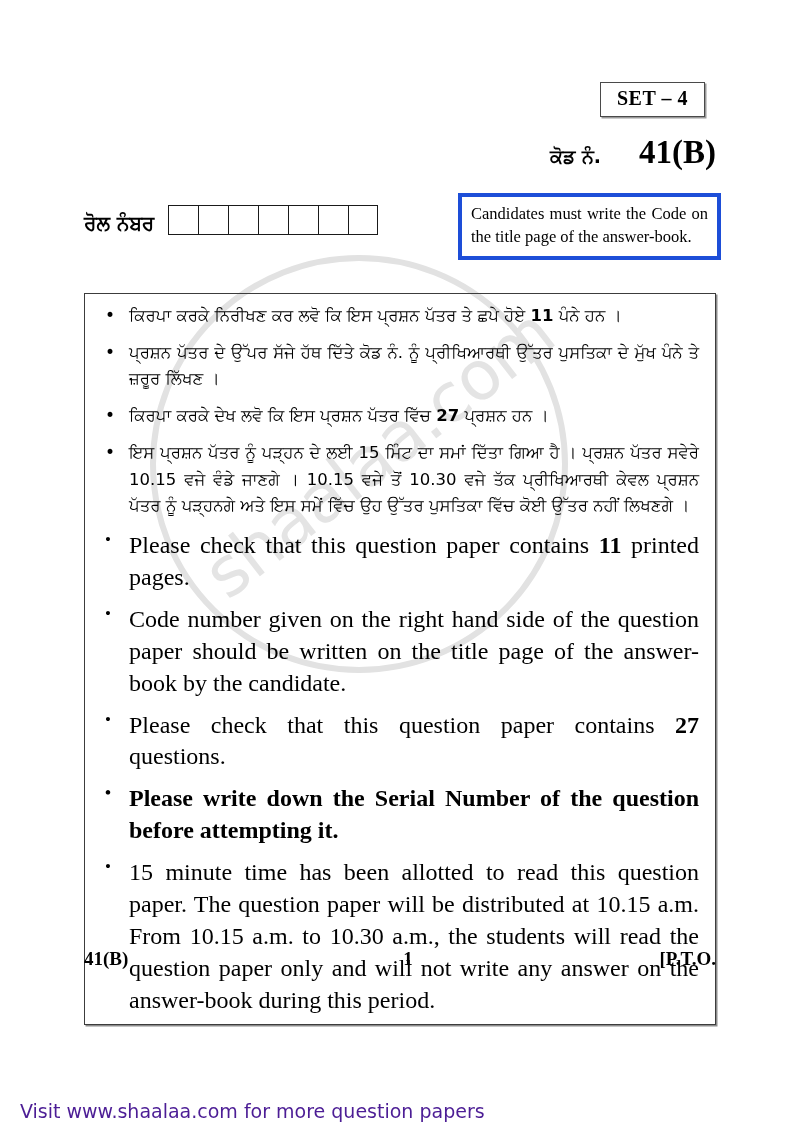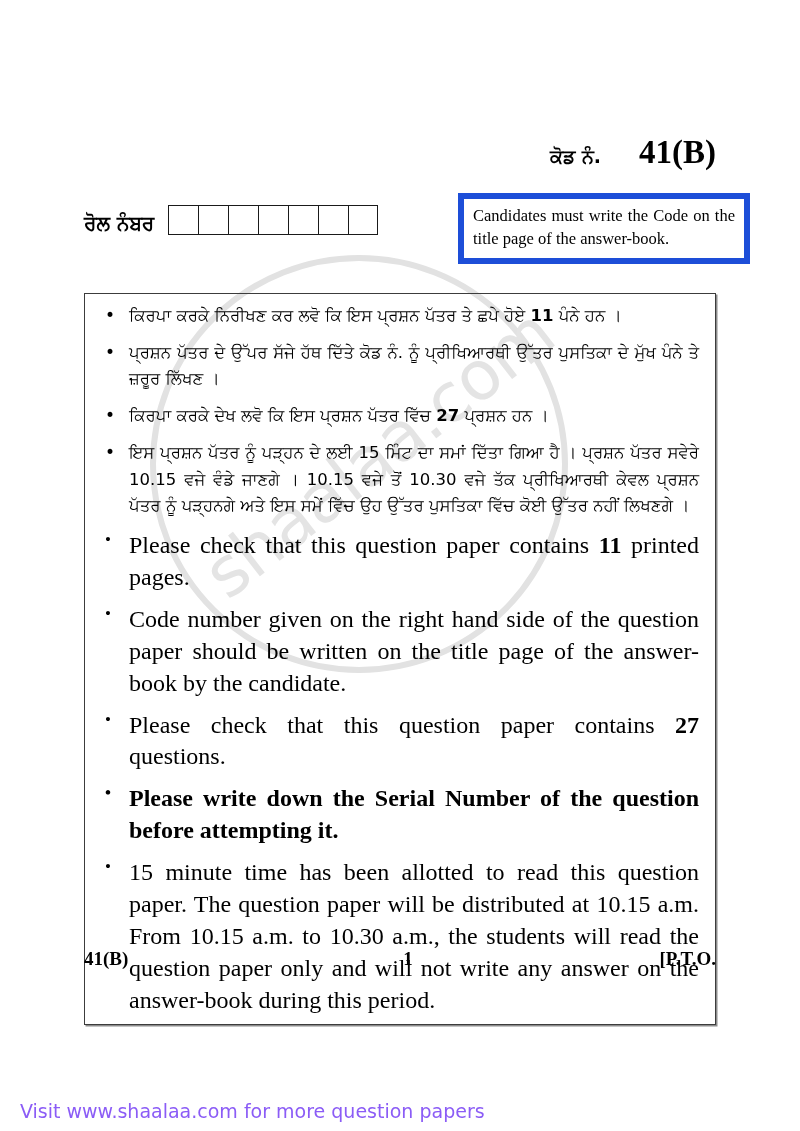--- a/index.html
+++ b/index.html
@@ -133,23 +133,23 @@
   }
   #roll-boxes .cell:last-child {
     border-right: 1px solid #1a1a1a;
   }
 
   
   #candidates-note {
     position: absolute;
     left: 458px;
     top: 193px;
-    width: 292px;
-    box-sizing: border-box;
-    border: 6px solid #1d4ed8;
+    width: 263px;
+    box-sizing: border-box;
+    border: 4px solid #1d4ed8;
     padding: 6px 9px 7px 9px;
     font-size: 16.5px;
     line-height: 1.38;
     text-align: justify;
     text-align-last: left;
     background: #fff;
   }
 
   
   #instructions-box {
@@ -214,33 +214,34 @@
   }
   #footer .center { margin-left: 28px; }
 
   
   #promo {
     position: absolute;
     left: 20px;
     top: 1100px;
     font-family: "DejaVu Sans", sans-serif;
     font-size: 19px;
-    color: #8b5cf6;
+    color: #4c1d95;
   }
 </style>
 </head>
 <body>
 
 <div id="watermark">
   <div class="wm-circle"></div>
   <div class="wm-text">shaalaa.com</div>
 </div>
 
 <div id="page">
 
+  <div id="set-box">SET – 4</div>
 
 
   <div id="code-area">
     <span id="code-label">ਕੋਡ ਨੰ.</span>
     <span id="code-value">41(B)</span>
   </div>
 
   <div id="roll-area">
     <span id="roll-label">ਰੋਲ ਨੰਬਰ</span>
     <span id="roll-boxes">

